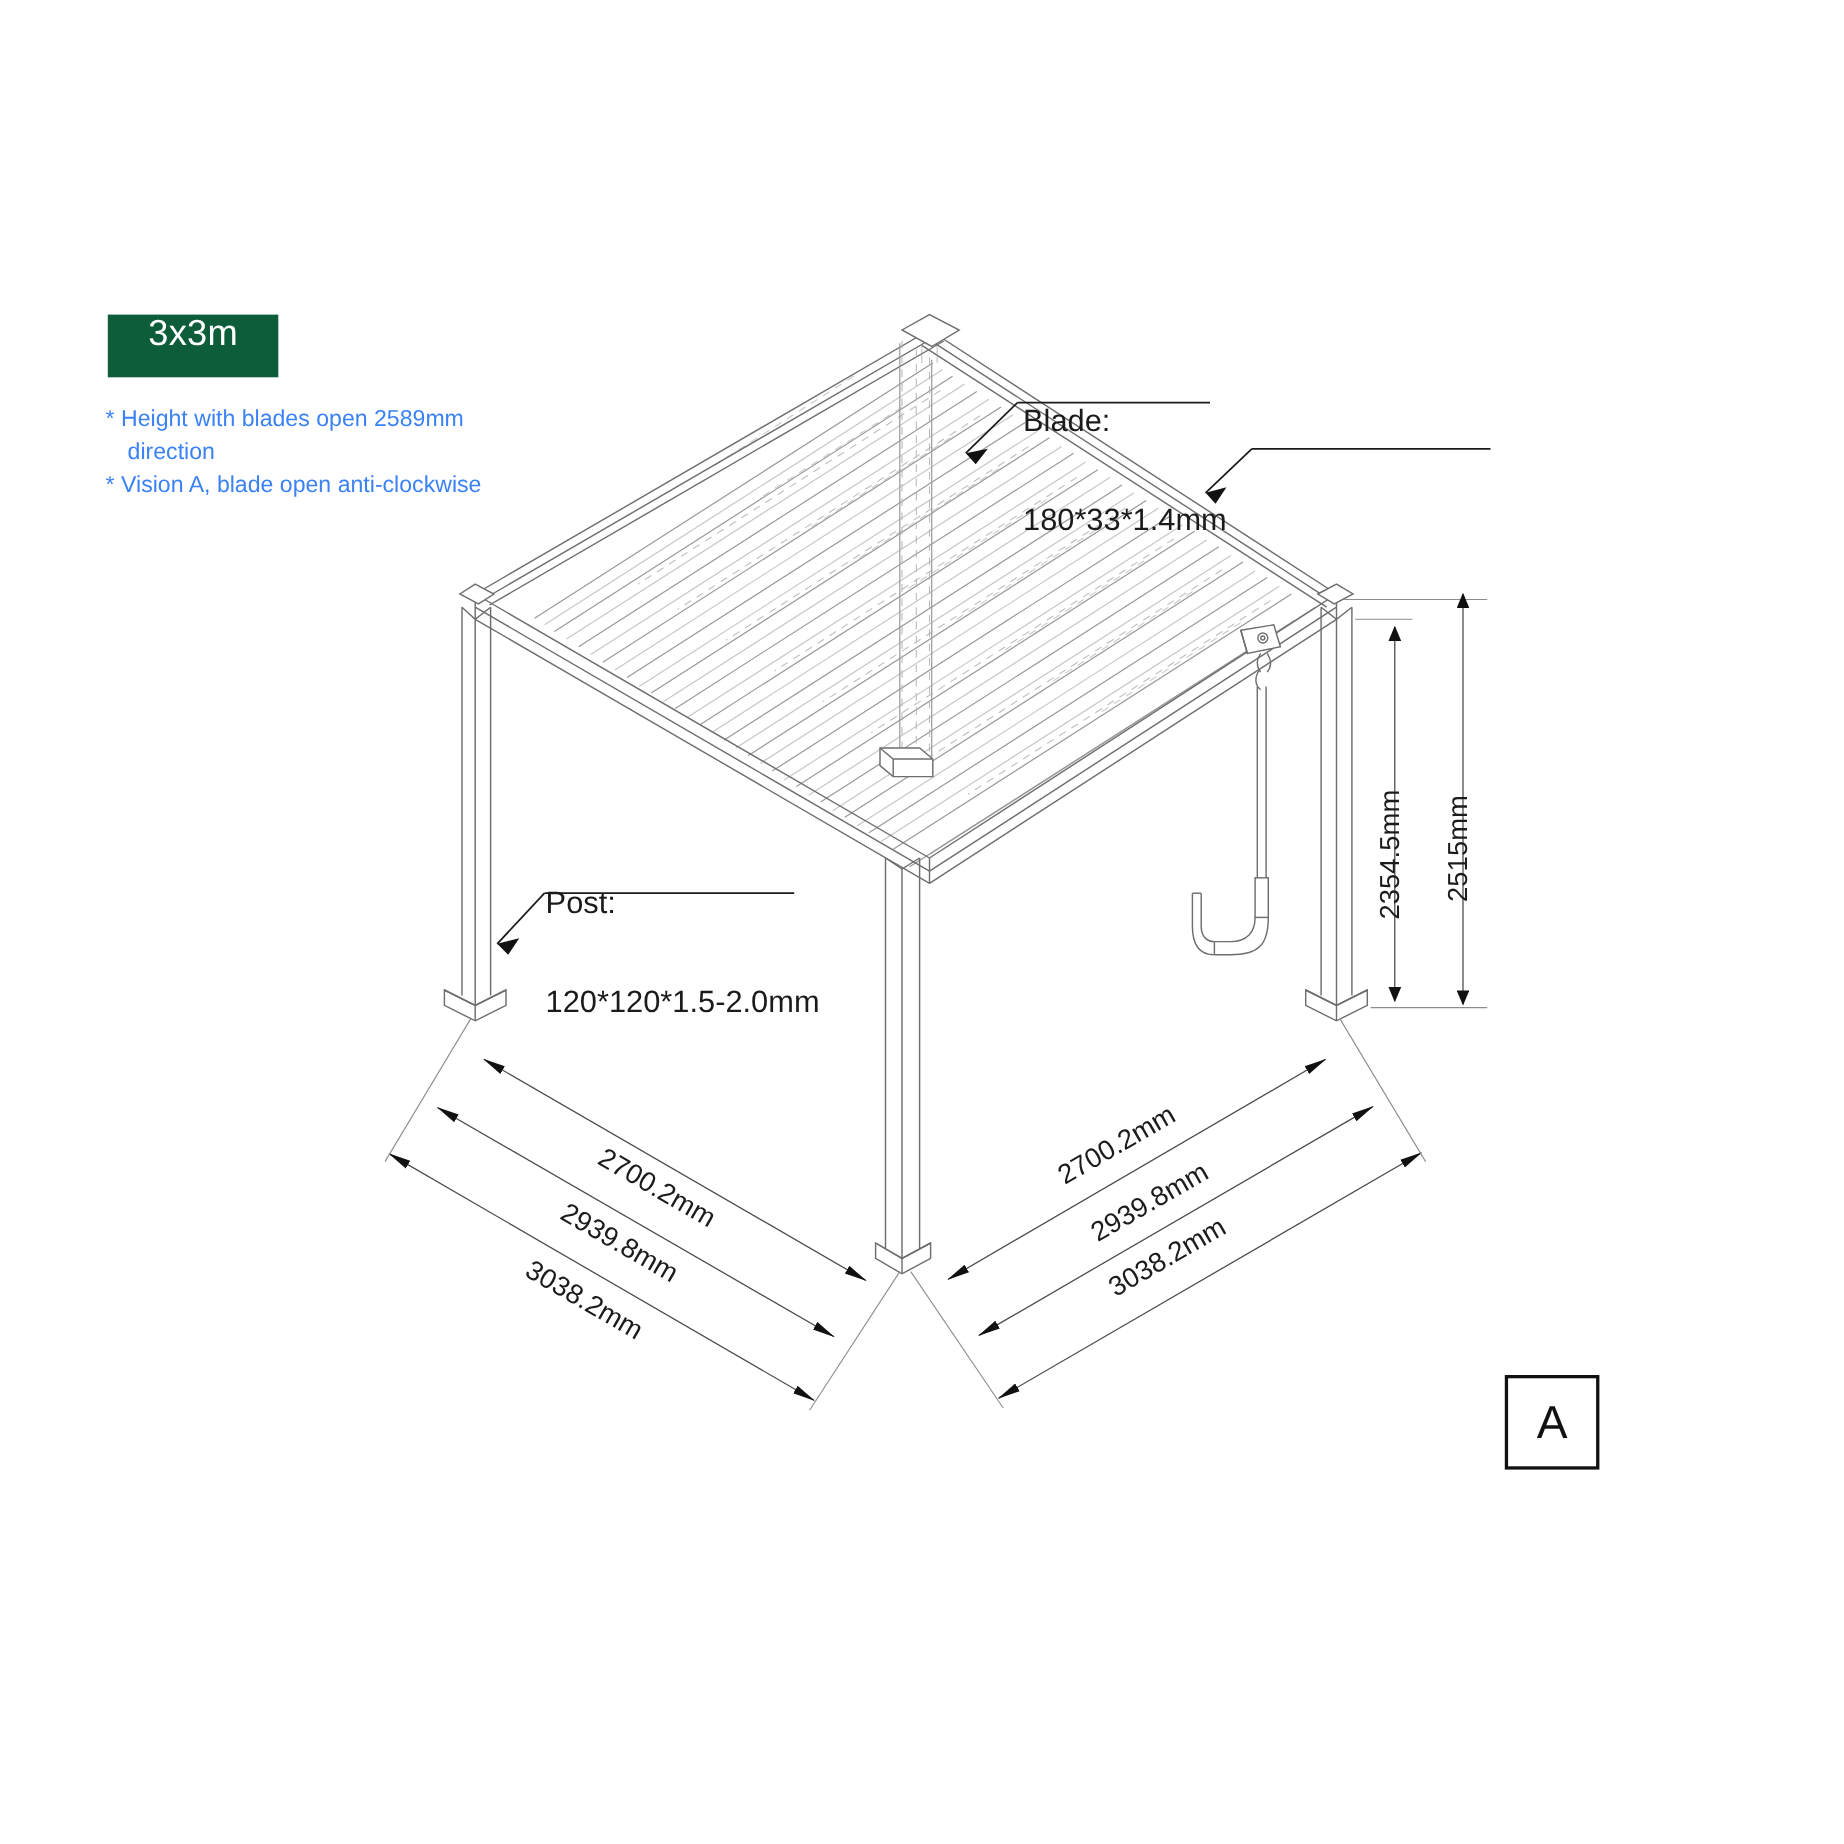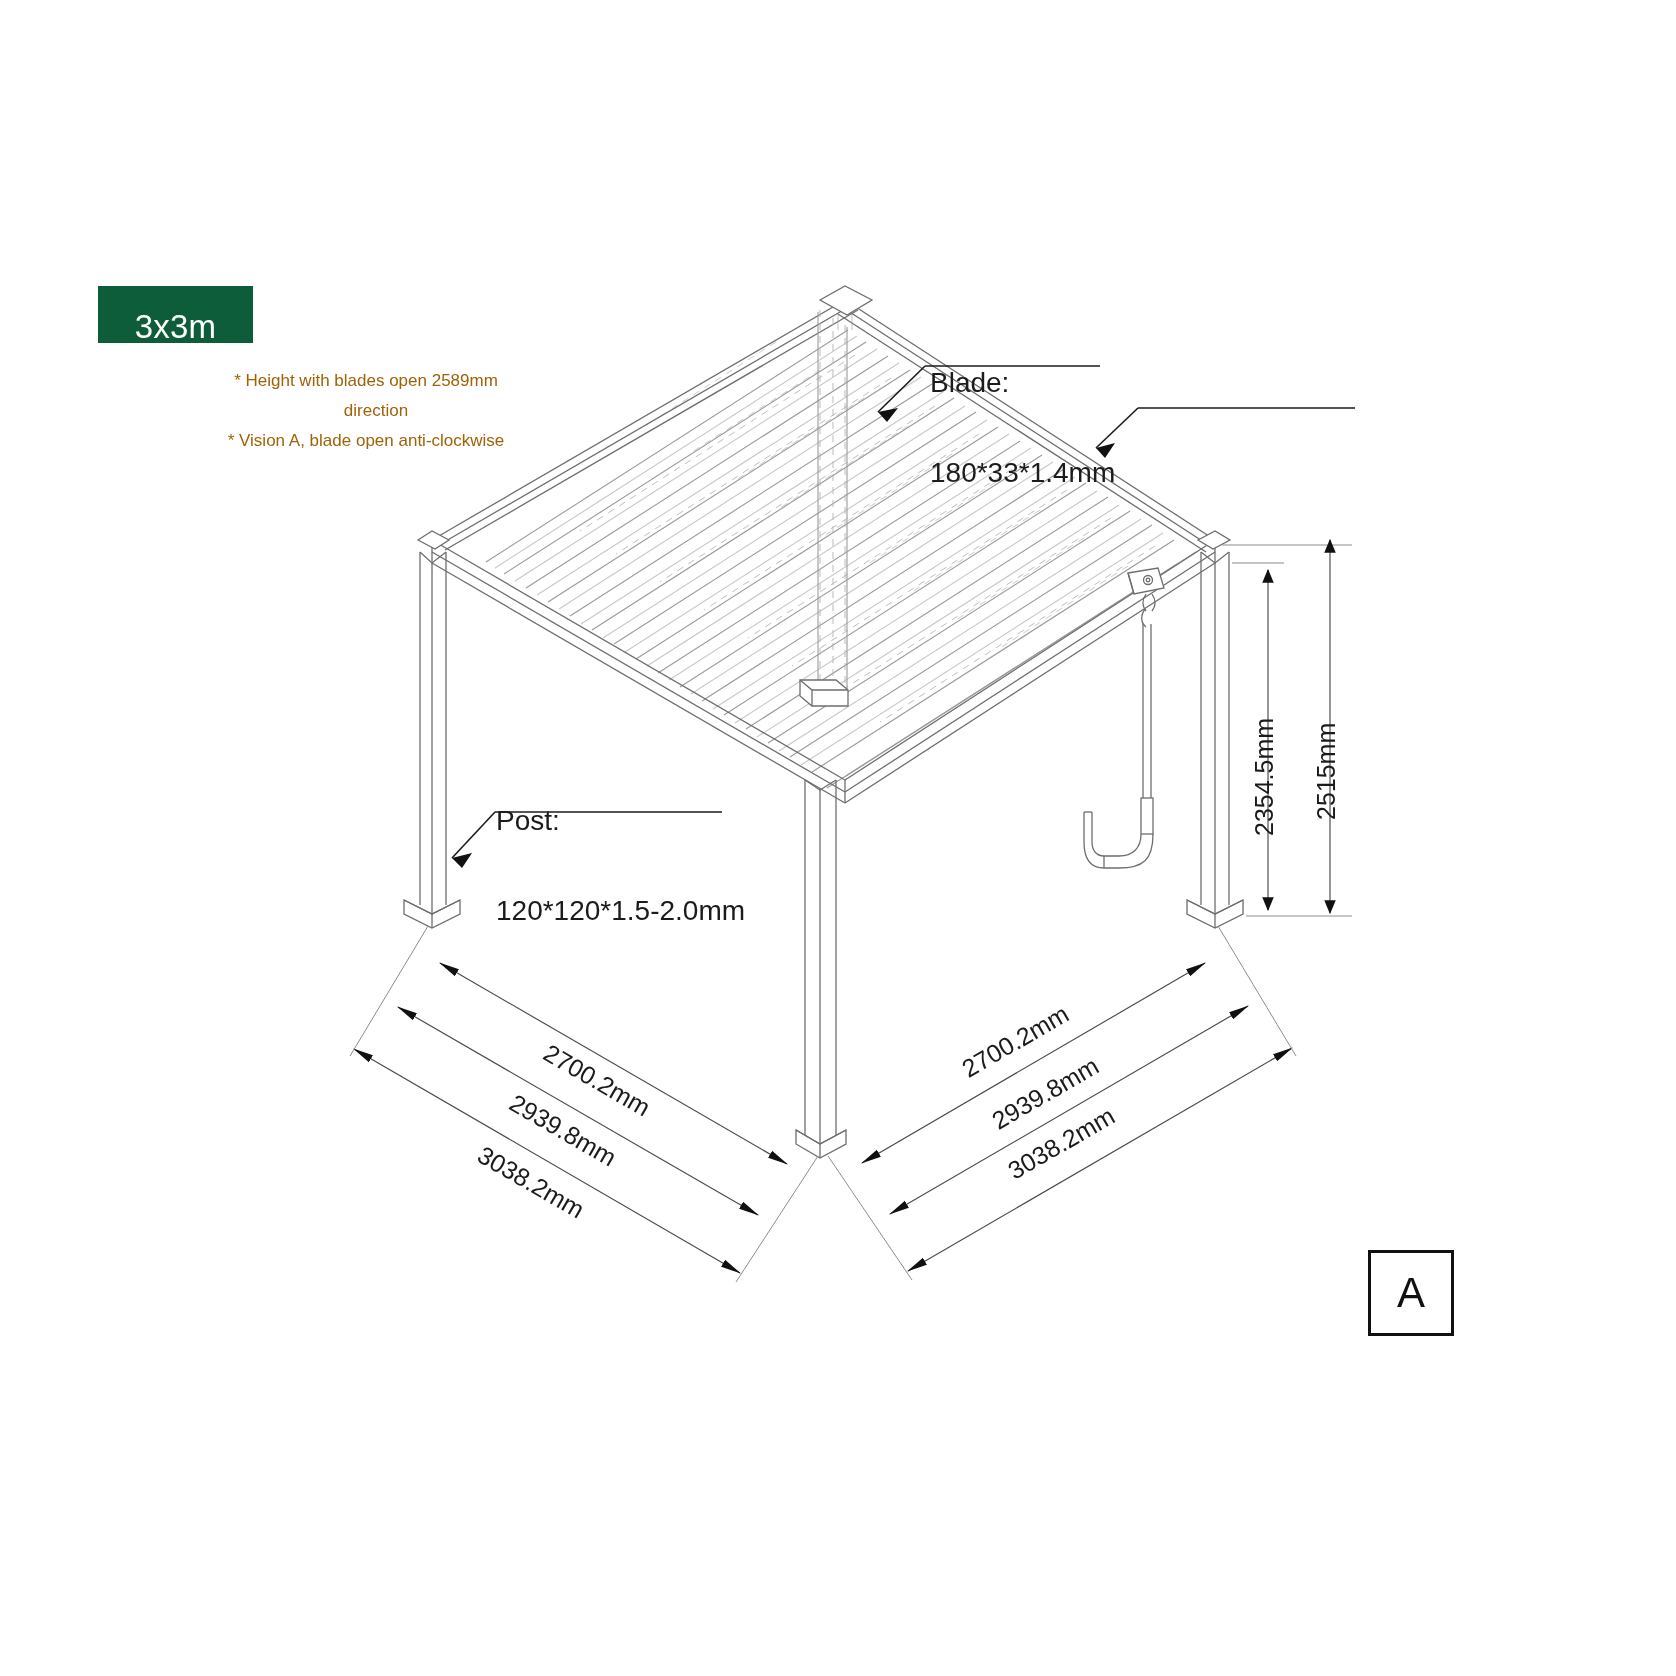--- a/index.html
+++ b/index.html
@@ -22,42 +22,41 @@
     height: 1676px;
   }
   .size-badge {
     position: absolute;
     left: 98px;
     top: 286px;
     width: 155px;
     height: 57px;
     background: #0d5c3a;
     display: flex;
-    align-items: flex-end;
+    align-items: flex-start;
     justify-content: center;
   }
   .size-badge-label {
     color: #ffffff;
     font-size: 33px;
     font-weight: 400;
     letter-spacing: 0.2px;
     line-height: 1;
   }
   .notes-block {
     position: absolute;
     left: 96px;
     top: 366px;
     width: 540px;
   }
   .note-line {
-    font-size: 17px;
+    font-size: 21px;
     line-height: 30px;
-    color: #a16207;
+    color: #3b82f6;
     white-space: pre;
-    text-align: center;
   }
   .note-line.indent {
     padding-left: 20px;
   }
   .view-tag {
     position: absolute;
     left: 1368px;
     top: 1250px;
     width: 80px;
     height: 80px;

